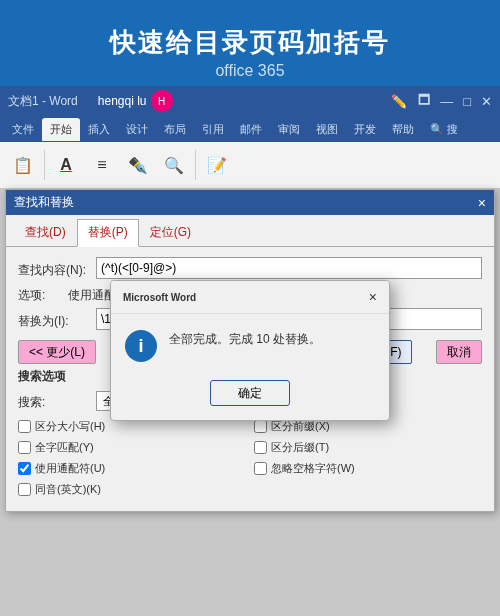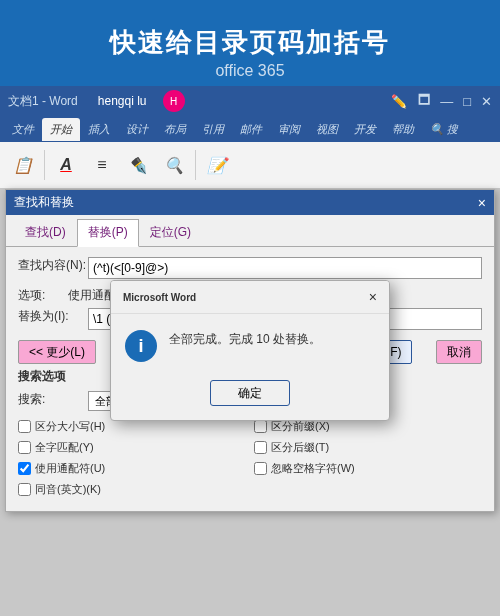--- a/index.html
+++ b/index.html
@@ -45,21 +45,21 @@
       gap: 8px;
       justify-content: center;
     }
     .word-titlebar-doc {
       font-size: 12px;
       color: #cde;
     }
     .word-titlebar-user {
       display: flex;
       align-items: center;
-      gap: 16px;
+      gap: 4px;
       margin-left: 12px;
     }
     .user-avatar {
       width: 22px;
       height: 22px;
       border-radius: 50%;
       background: #e07;
       display: inline-flex;
       align-items: center;
       justify-content: center;
@@ -75,21 +75,20 @@
     .titlebar-icon {
       color: #cde;
       font-size: 13px;
       cursor: pointer;
     }
 
     
     .word-ribbon {
       background: #f3f3f3;
       border-bottom: 1px solid #c8c8c8;
-      font-style: italic;
     }
     .ribbon-tabs {
       display: flex;
       align-items: center;
       background: #2b579a;
       height: 26px;
       padding: 0 4px;
     }
     .ribbon-tab {
       color: #cde;
@@ -155,36 +154,37 @@
       display: flex;
       border-bottom: 1px solid #aaa;
       background: #f0f0f0;
       padding: 4px 8px 0;
     }
     .dialog-tab {
       font-size: 12px;
       padding: 4px 10px;
       border: 1px solid transparent;
       cursor: pointer;
-      color: #701a75;
+      color: #b91c1c;
     }
     .dialog-tab.active {
       background: #fff;
       border: 1px solid #aaa;
       border-bottom: 1px solid #fff;
       margin-bottom: -1px;
     }
     .dialog-body {
       padding: 10px 12px;
     }
     .dialog-row {
       display: flex;
-      align-items: flex-start;
+      align-items: flex-end;
       margin-bottom: 8px;
       font-size: 12px;
+      gap: 8px;
     }
     .dialog-label {
       width: 70px;
       color: #333;
       flex-shrink: 0;
     }
     .dialog-input {
       flex: 1;
       height: 22px;
       border: 1px solid #999;

